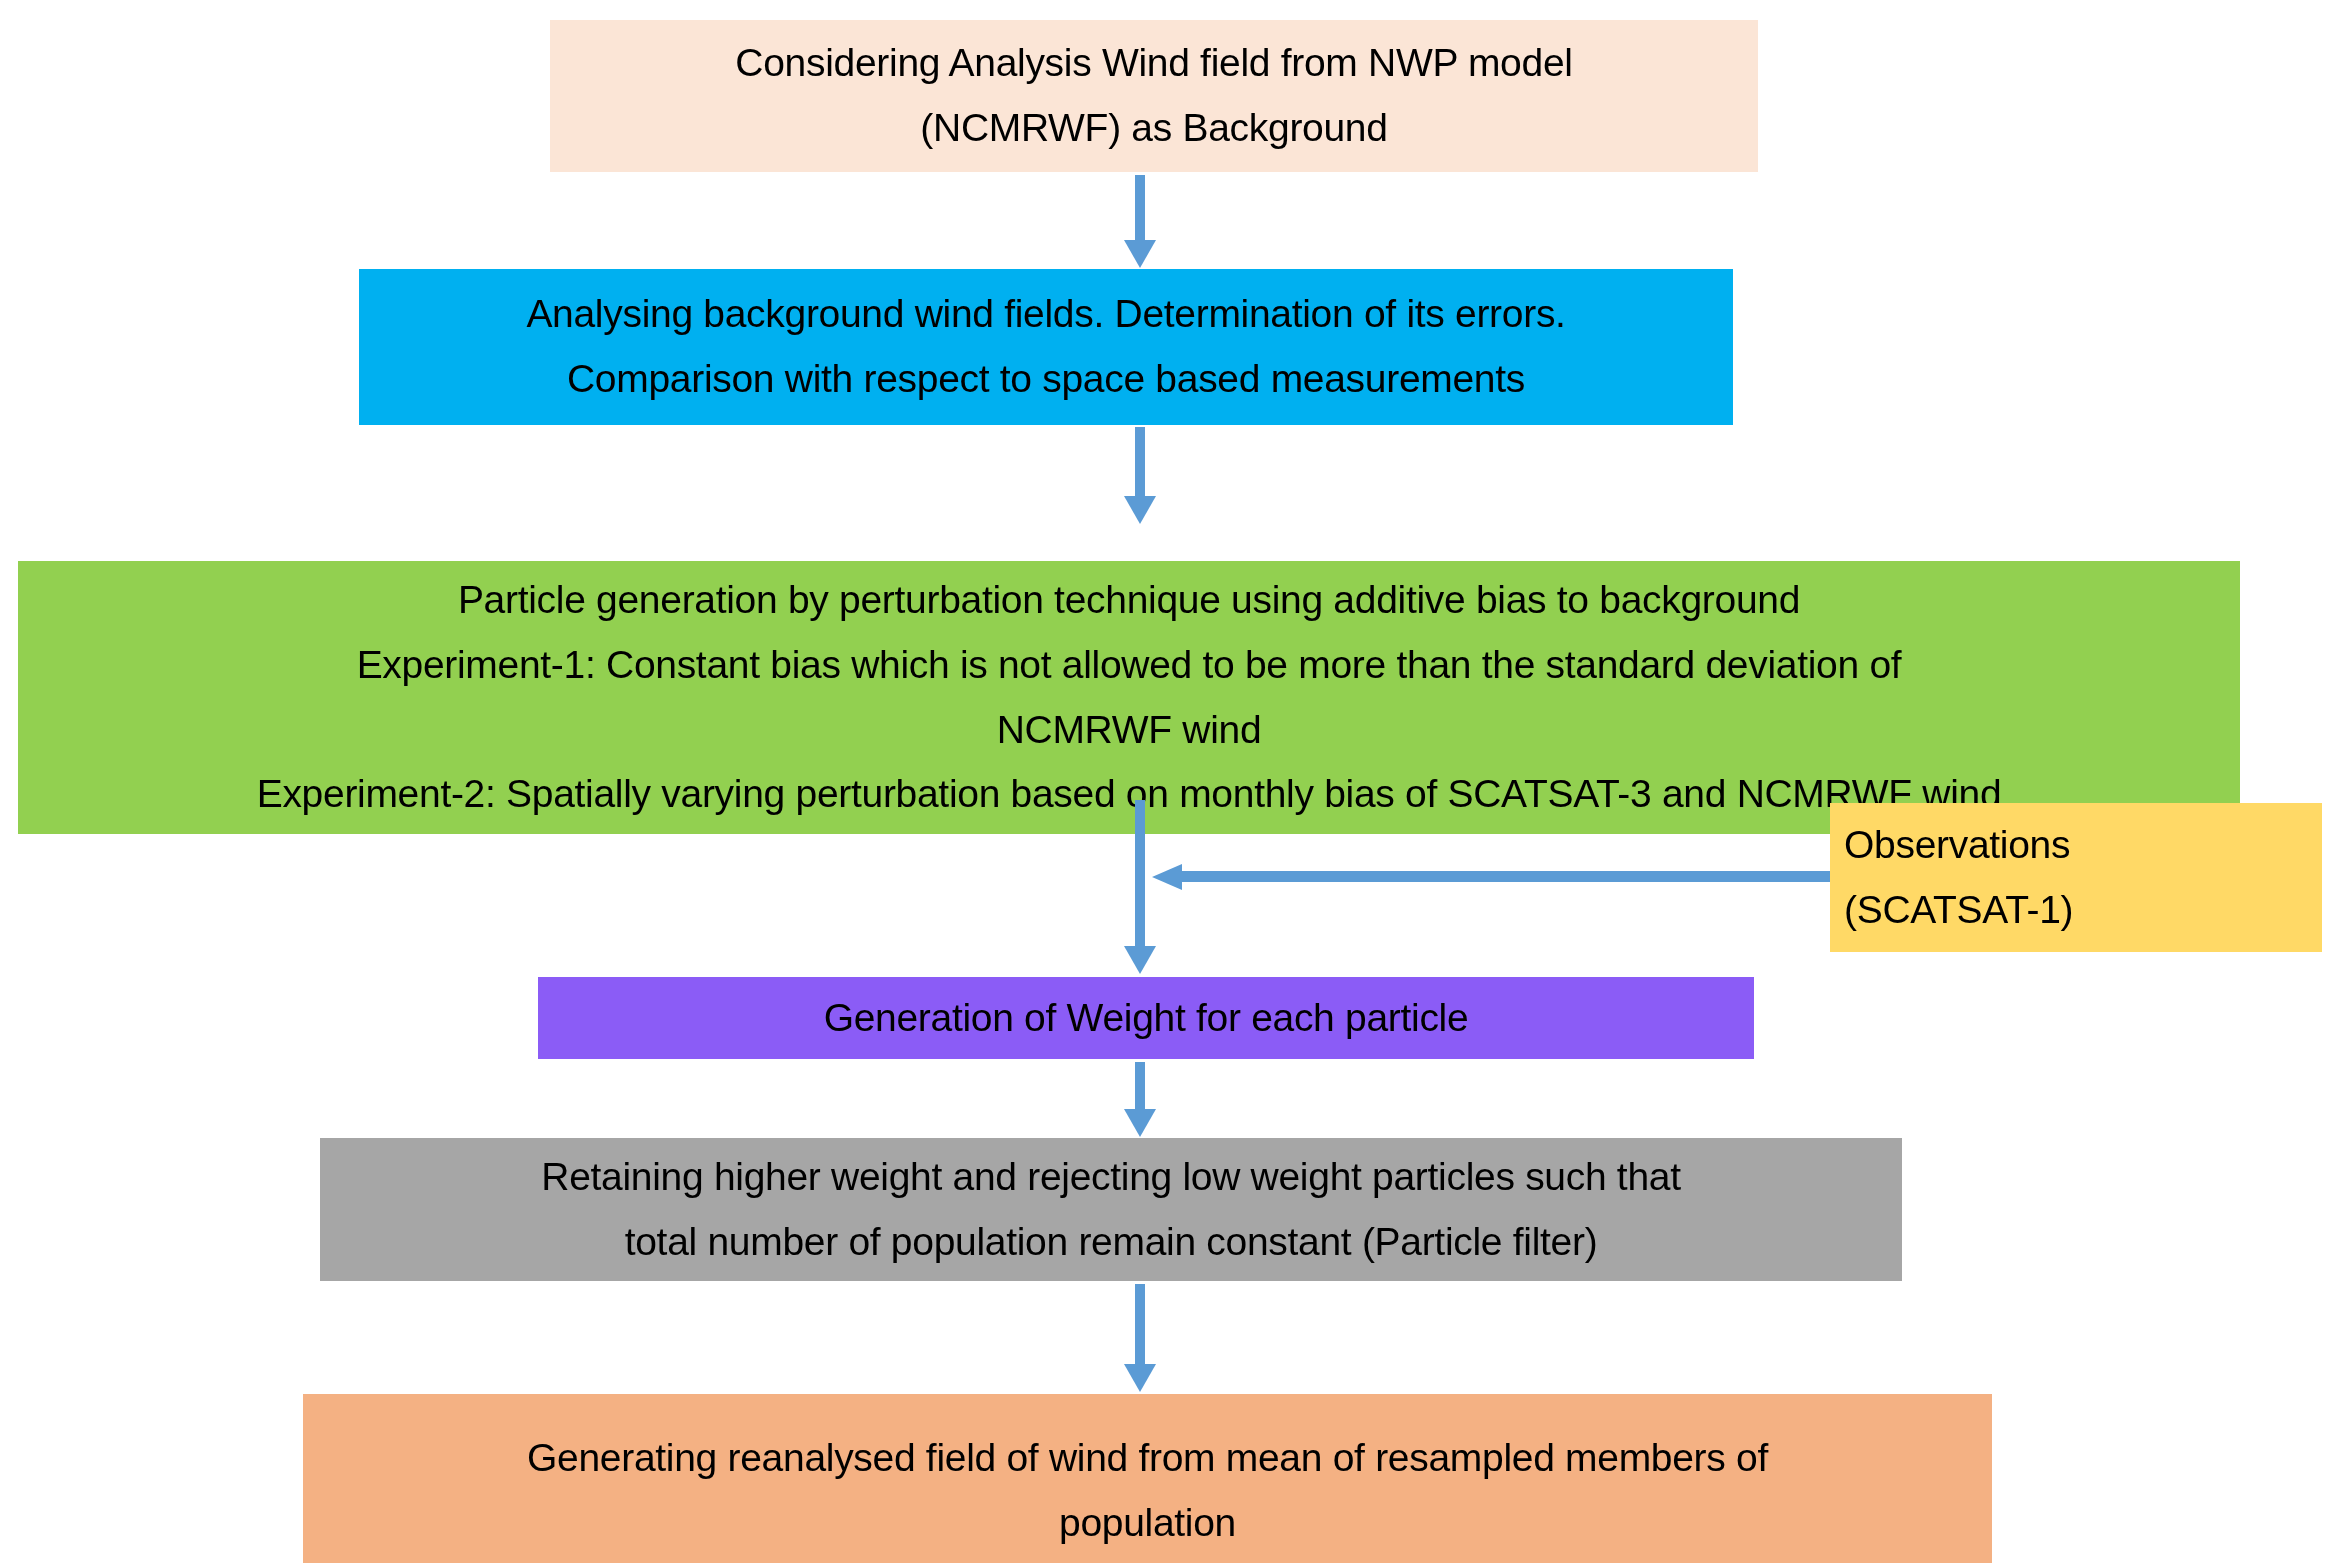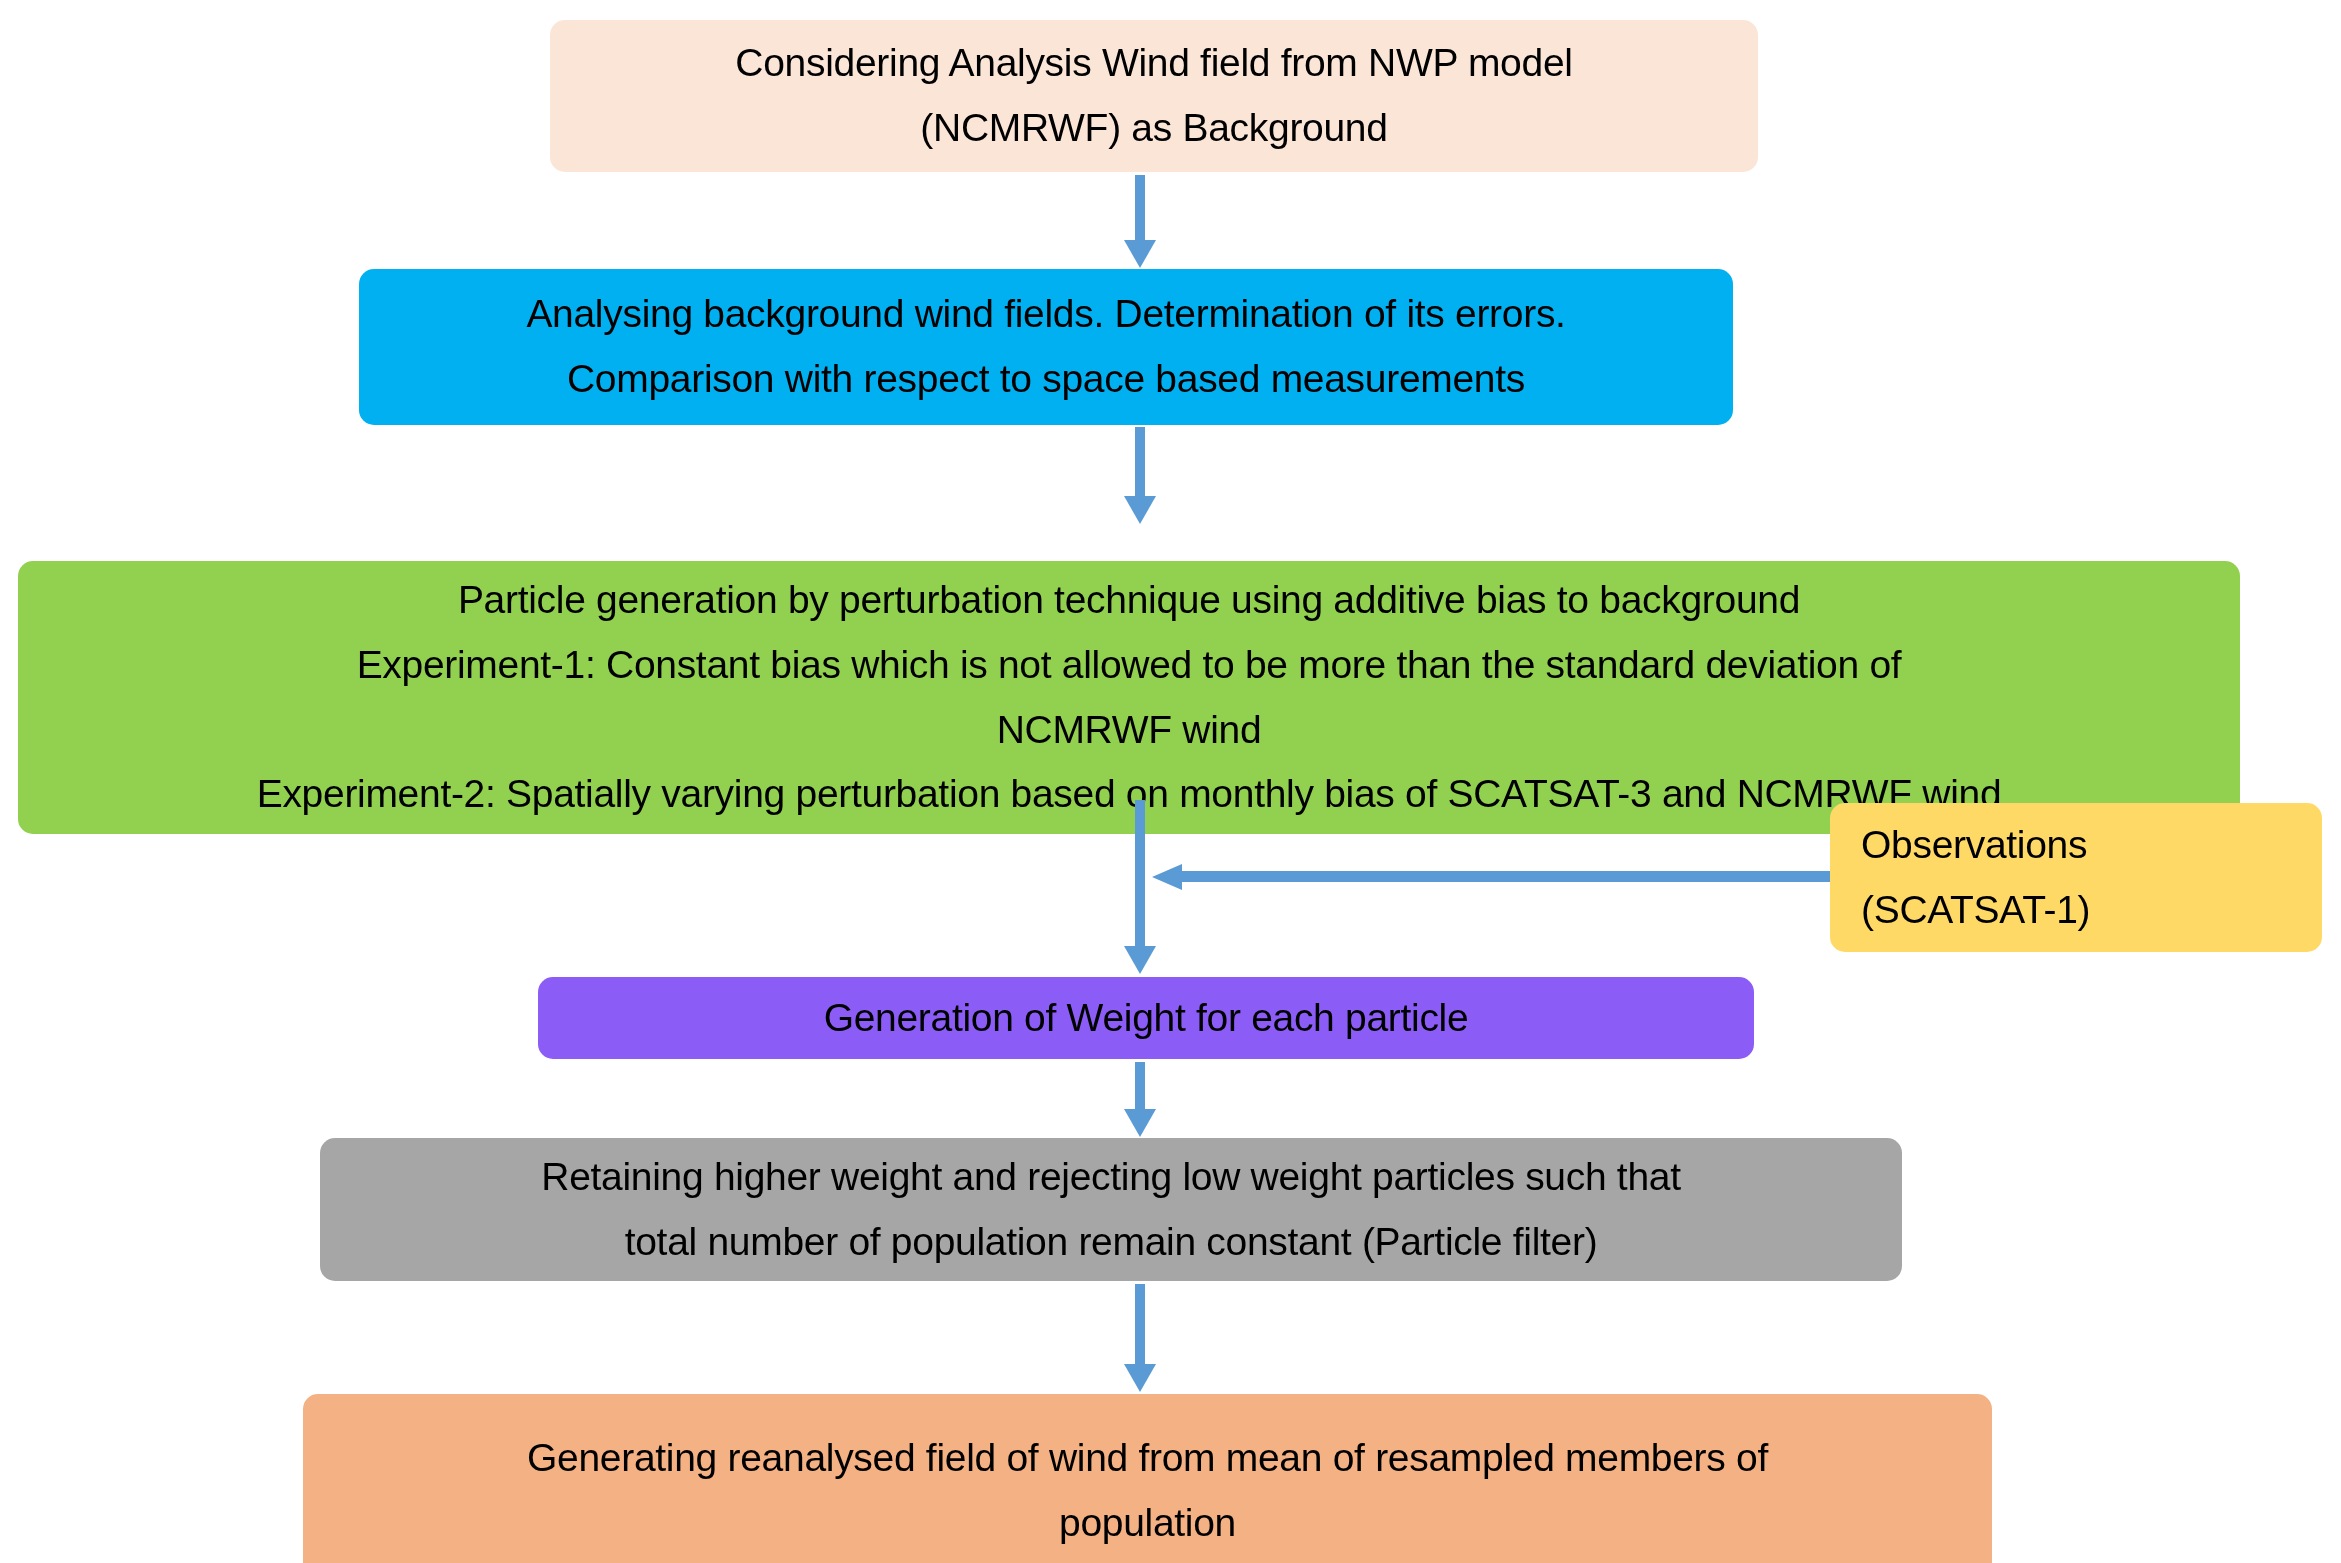--- a/index.html
+++ b/index.html
@@ -17,24 +17,23 @@
     display:flex;
     flex-direction:column;
     justify-content:center;
     align-items:center;
     text-align:center;
     font-size:39px;
     line-height:1.66;
     letter-spacing:-0.3px;
     box-sizing:border-box;
     padding:4px 20px;
-    border-radius:15px;
   }
   .node .line{white-space:nowrap;}
-  .node.left-align{align-items:flex-start;text-align:left;padding-left:31px;}
+  .node.left-align{align-items:flex-start;text-align:left;padding-left:14px;}
 
   
   #n-background{left:550px;top:20px;width:1208px;height:152px;}
   #n-analysis{left:359px;top:269px;width:1374px;height:156px;}
   #n-particle-generation{left:18px;top:525px;width:2222px;height:273px;margin-top:36px;}
   #n-observations{left:1830px;top:803px;width:492px;height:149px;}
   #n-weight{left:538px;top:977px;width:1216px;height:82px;}
   #n-filter{left:320px;top:1138px;width:1582px;height:143px;}
   #n-reanalysis{left:303px;top:1394px;width:1689px;height:193px;}
 

